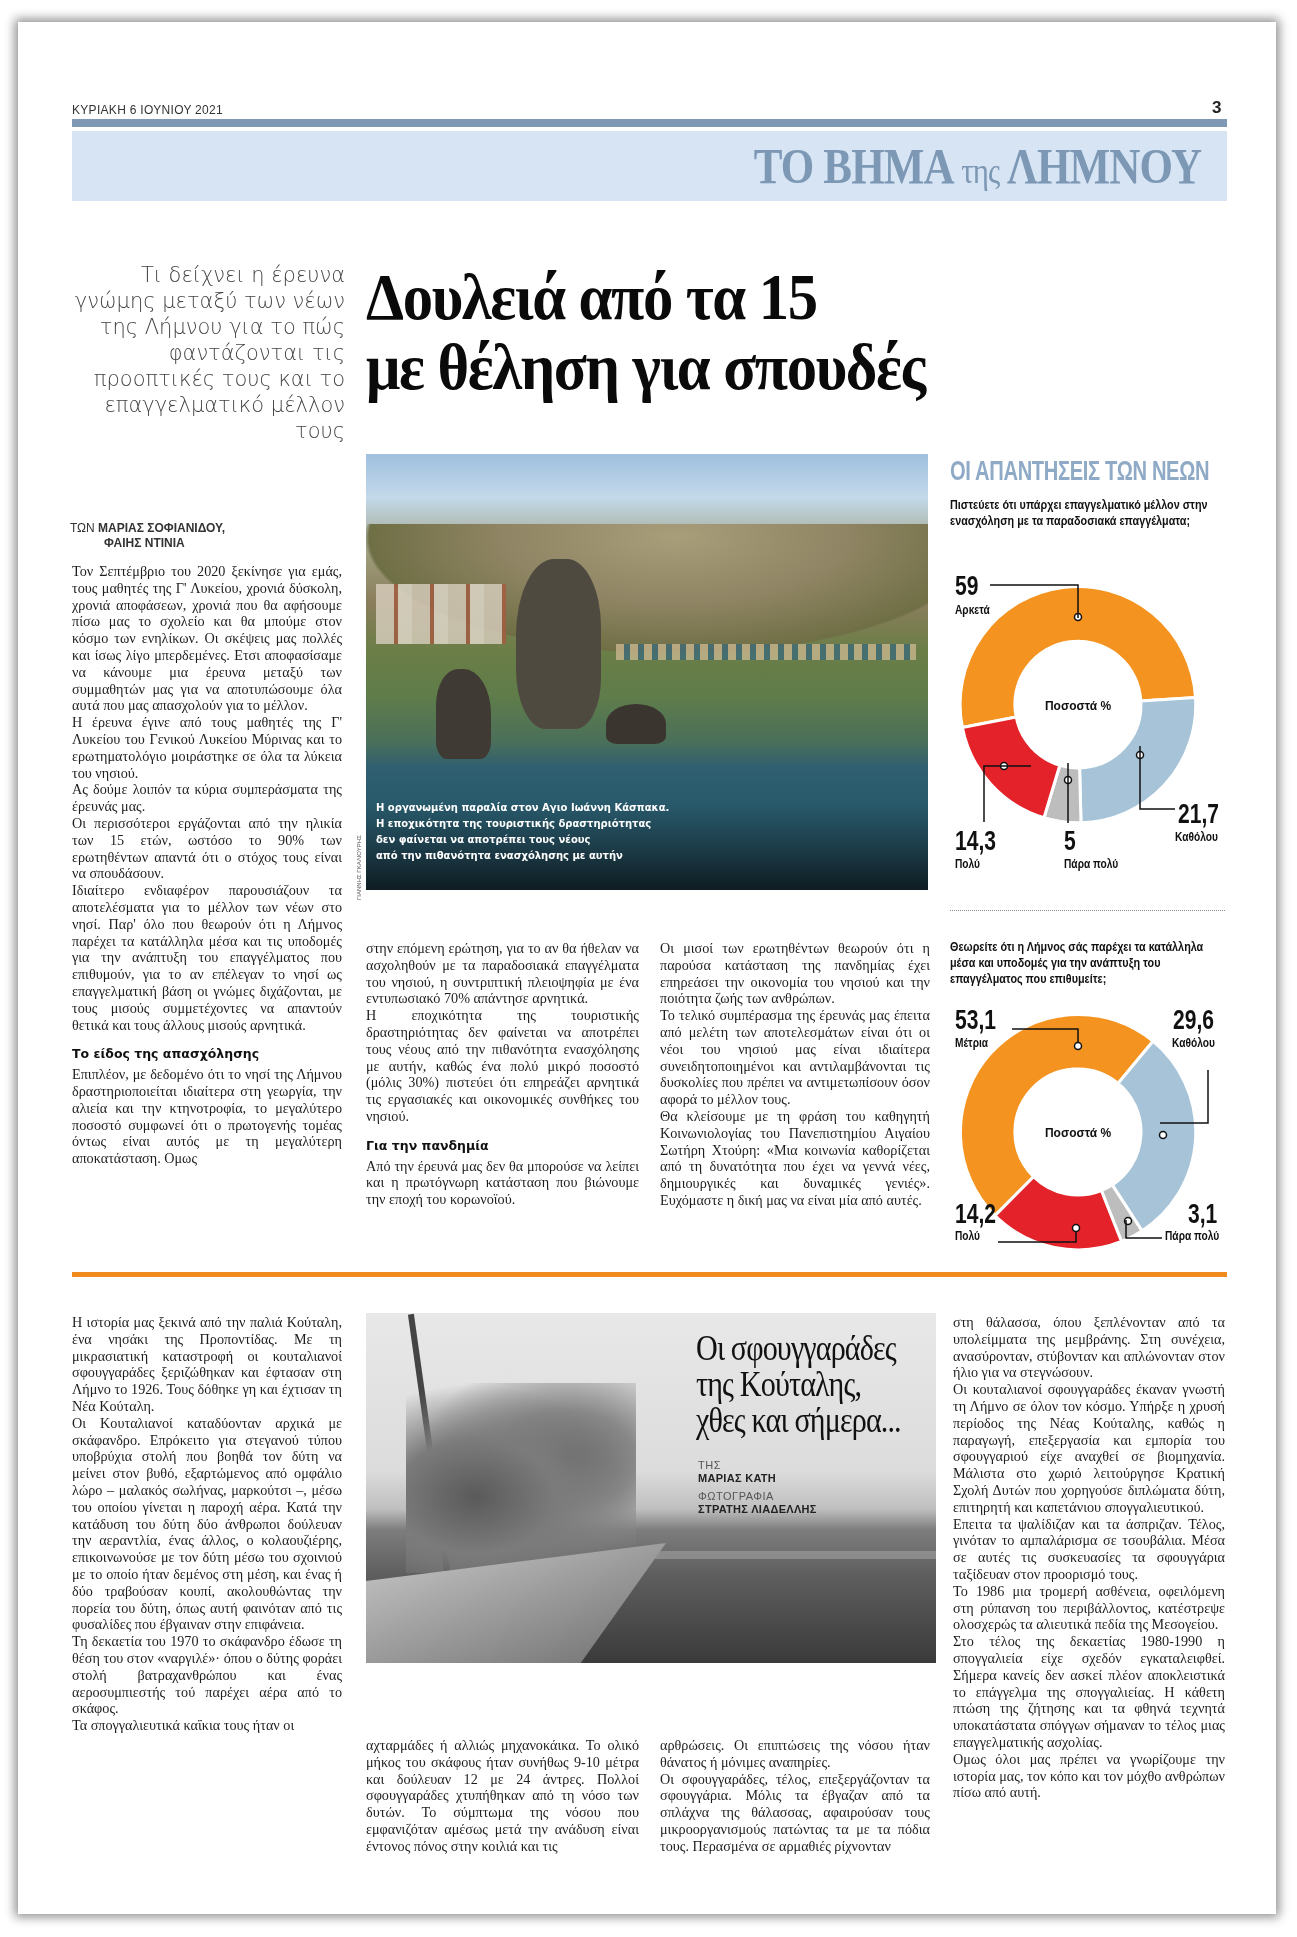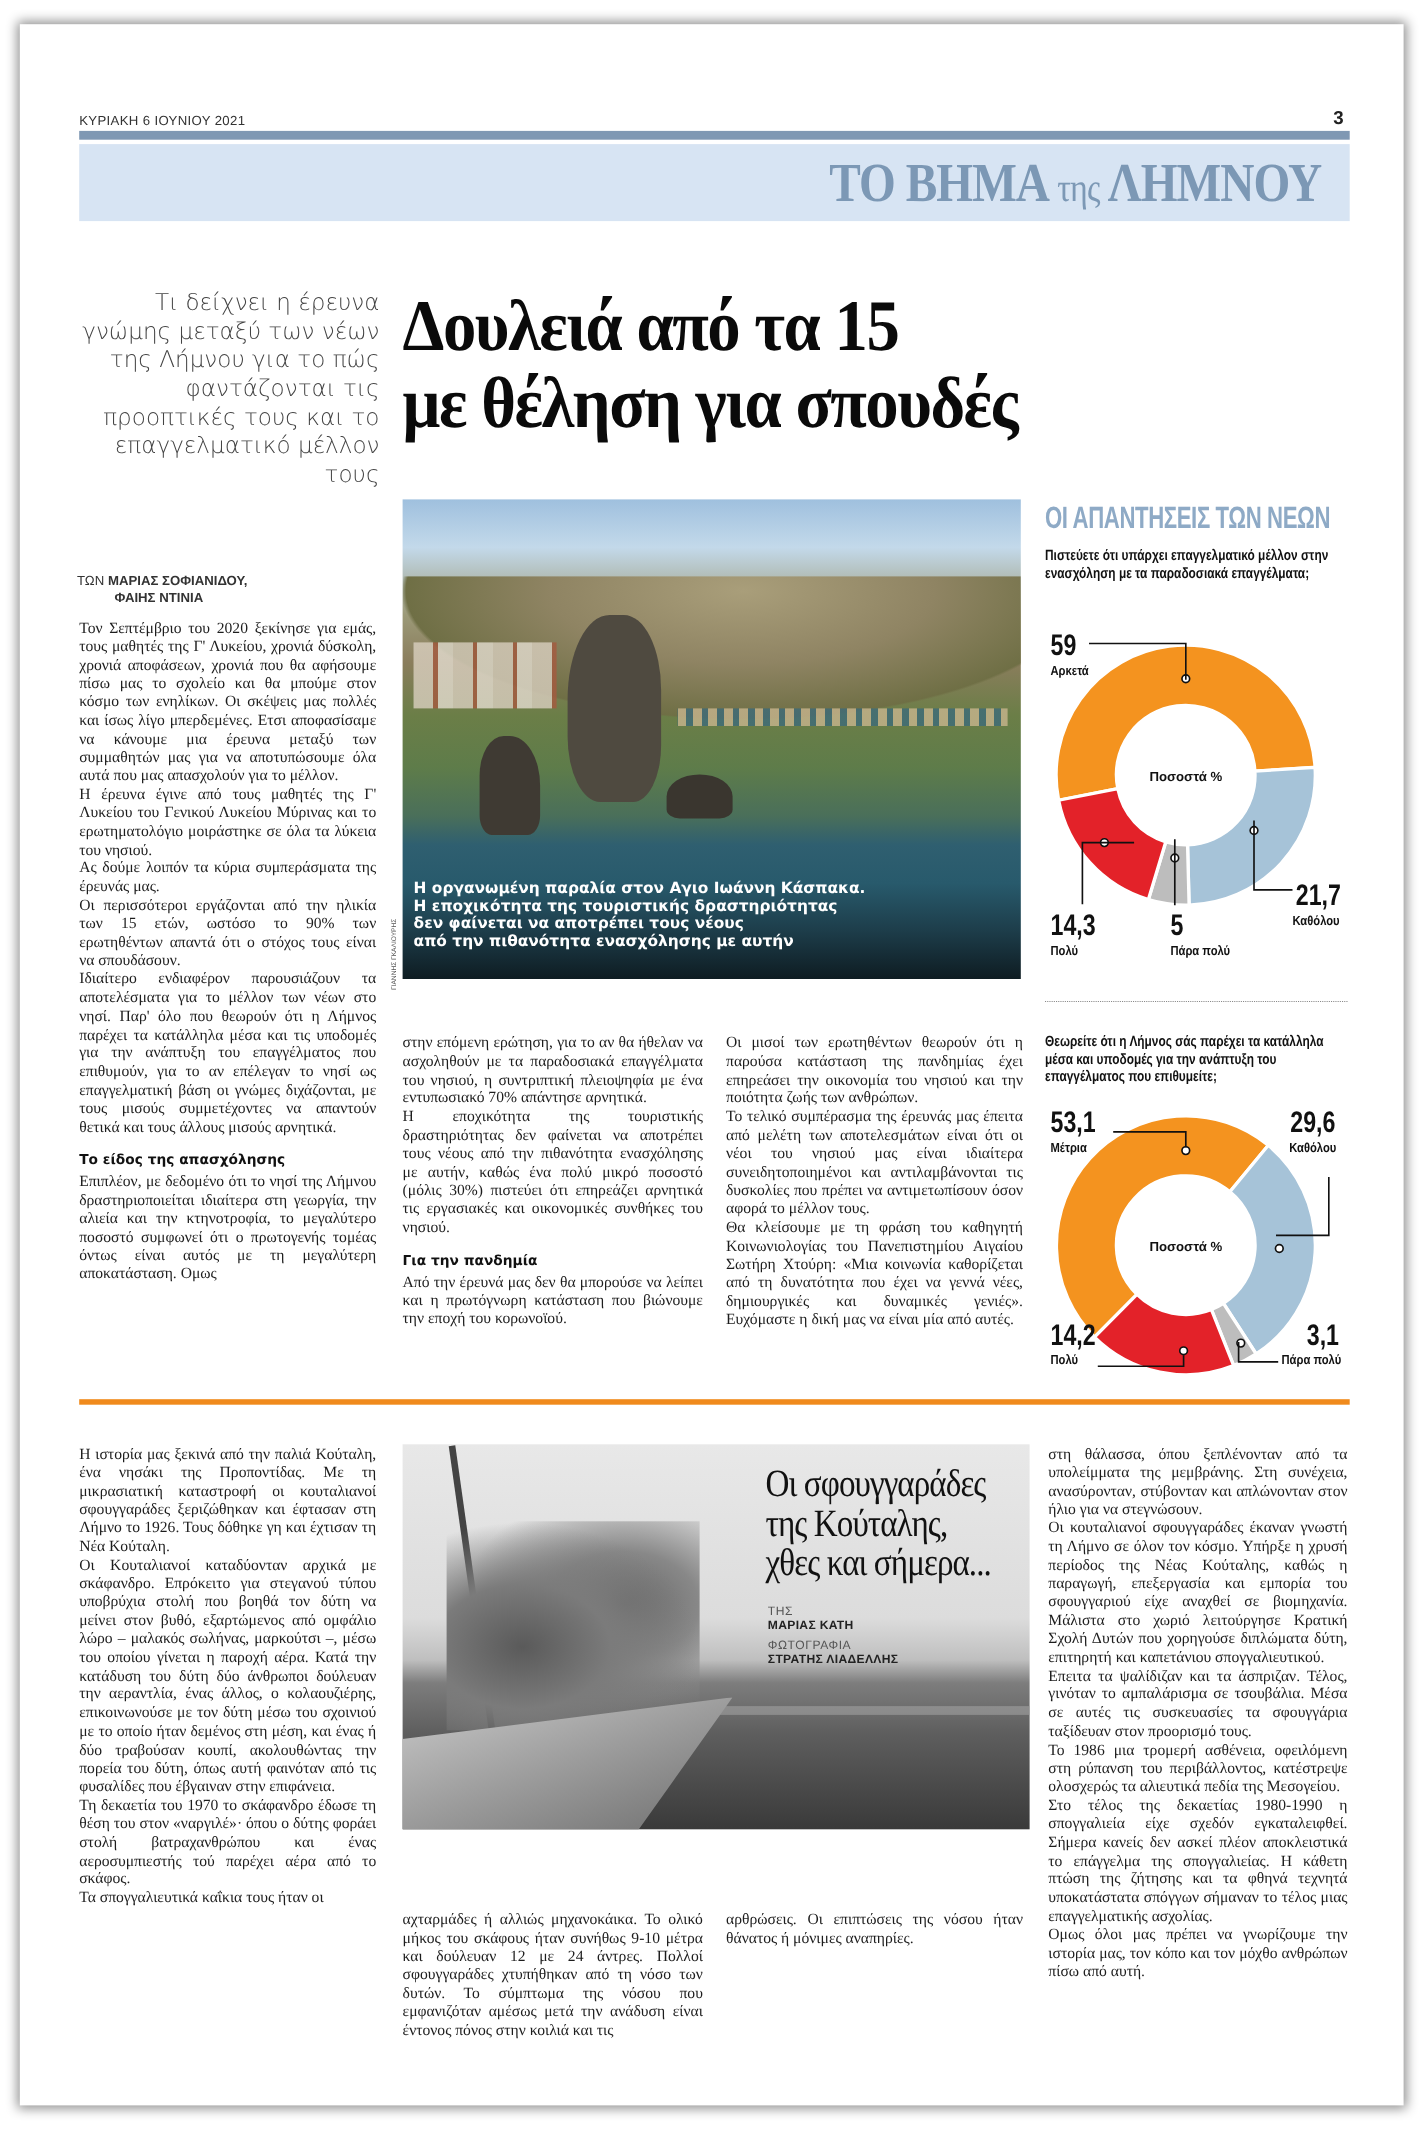--- a/index.html
+++ b/index.html
@@ -40,21 +40,21 @@
 
   
   .beach { left: 366px; top: 454px; width: 562px; height: 436px; overflow: hidden;
     background: linear-gradient(180deg, #9fc0de 0%, #c3d9ea 10%, #9c9a78 24%, #8a7d5c 34%, #6b7e47 45%, #5e7c4a 56%, #4a6f5a 66%, #2f5f70 72%, #285a6c 80%, #1d3d4a 90%, #0e1c22 100%); }
   .beach .hill { position: absolute; left: 0; top: 70px; width: 562px; height: 130px; background: radial-gradient(ellipse at 55% 10%, #a99e7a 0%, #8f8463 40%, #6f6f45 70%, rgba(0,0,0,0) 71%); }
   .beach .rock1 { position: absolute; left: 150px; top: 105px; width: 85px; height: 170px; background: #4f4a40; border-radius: 45% 40% 30% 35%; }
   .beach .rock2 { position: absolute; left: 70px; top: 215px; width: 55px; height: 90px; background: #3f3a33; border-radius: 40% 50% 20% 20%; }
   .beach .rock3 { position: absolute; left: 240px; top: 250px; width: 60px; height: 40px; background: #3a362f; border-radius: 50% 50% 20% 20%; }
   .beach .houses { position: absolute; left: 10px; top: 130px; width: 130px; height: 60px; background: repeating-linear-gradient(90deg, #d9cfbf 0 18px, #a55a3f 18px 22px, #e4ddd0 22px 36px); opacity: 0.8; }
   .beach .umbrellas { position: absolute; left: 250px; top: 190px; width: 300px; height: 16px; background: repeating-linear-gradient(90deg, #c8b58e 0 8px, #3d6b7a 8px 14px); opacity: 0.8; }
-  .beach-caption { position: absolute; left: 10px; bottom: 26px; font-family: "DejaVu Sans", sans-serif; font-weight: bold; font-size: 14px; line-height: 16px; color: #fff; }
+  .beach-caption { position: absolute; left: 10px; bottom: 26px; font-family: "DejaVu Sans", sans-serif; font-weight: bold; font-size: 10px; line-height: 16px; color: #fff; }
   .credit1 { left: 356px; top: 820px; width: 10px; height: 80px; }
   .credit1 span { position: absolute; left: 0; top: 0; width: 80px; transform: rotate(-90deg) translate(-80px, 0); transform-origin: left top; font-family: "Liberation Sans", sans-serif; font-size: 6px; color: #555; white-space: nowrap; }
 
   
   .info-title { left: 950px; top: 455px; font-family: "Liberation Sans", sans-serif; font-weight: bold; font-size: 28px; color: #8eaac6; letter-spacing: -0.5px; transform: scaleX(0.72); transform-origin: left top; white-space: nowrap; }
   .q { font-family: "Liberation Sans", sans-serif; font-weight: bold; font-size: 13.5px; line-height: 16px; color: #111; transform: scaleX(0.8); transform-origin: left top; width: 340px; }
   .q1 { left: 950px; top: 497px; }
   .q2 { left: 950px; top: 939px; }
   .donut { width: 240px; height: 240px; }
   .donut1 { left: 958px; top: 585px; }
@@ -234,20 +234,21 @@
     <div class="lab">ΦΩΤΟΓΡΑΦΙΑ</div>
     <div class="nm">ΣΤΡΑΤΗΣ ΛΙΑΔΕΛΛΗΣ</div>
   </div>
 </div>
 
 <div class="abs col bcol2">
   <p>αχταρμάδες ή αλλιώς μηχανοκάικα. Το ολικό μήκος του σκάφους ήταν συνήθως 9-10 μέτρα και δούλευαν 12 με 24 άντρες. Πολλοί σφουγγαράδες χτυπήθηκαν από τη νόσο των δυτών. Το σύμπτωμα της νόσου που εμφανιζόταν αμέσως μετά την ανάδυση είναι έντονος πόνος στην κοιλιά και τις</p>
 </div>
 <div class="abs col bcol3">
   <p>αρθρώσεις. Οι επιπτώσεις της νόσου ήταν θάνατος ή μόνιμες αναπηρίες.</p>
+  <p>Οι σφουγγαράδες, τέλος, επεξεργάζονταν τα σφουγγάρια. Μόλις τα έβγαζαν από τα σπλάχνα της θάλασσας, αφαιρούσαν τους μικροοργανισμούς πατώντας τα με τα πόδια τους. Περασμένα σε αρμαθιές ρίχνονταν</p>
 </div>
 <div class="abs col bcol4">
   <p>στη θάλασσα, όπου ξεπλένονταν από τα υπολείμματα της μεμβράνης. Στη συνέχεια, ανασύρονταν, στύβονταν και απλώνονταν στον ήλιο για να στεγνώσουν.</p>
   <p>Οι κουταλιανοί σφουγγαράδες έκαναν γνωστή τη Λήμνο σε όλον τον κόσμο. Υπήρξε η χρυσή περίοδος της Νέας Κούταλης, καθώς η παραγωγή, επεξεργασία και εμπορία του σφουγγαριού είχε αναχθεί σε βιομηχανία. Μάλιστα στο χωριό λειτούργησε Κρατική Σχολή Δυτών που χορηγούσε διπλώματα δύτη, επιτηρητή και καπετάνιου σπογγαλιευτικού.</p>
   <p>Επειτα τα ψαλίδιζαν και τα άσπριζαν. Τέλος, γινόταν το αμπαλάρισμα σε τσουβάλια. Μέσα σε αυτές τις συσκευασίες τα σφουγγάρια ταξίδευαν στον προορισμό τους.</p>
   <p>Το 1986 μια τρομερή ασθένεια, οφειλόμενη στη ρύπανση του περιβάλλοντος, κατέστρεψε ολοσχερώς τα αλιευτικά πεδία της Μεσογείου.</p>
   <p>Στο τέλος της δεκαετίας 1980-1990 η σπογγαλιεία είχε σχεδόν εγκαταλειφθεί. Σήμερα κανείς δεν ασκεί πλέον αποκλειστικά το επάγγελμα της σπογγαλιείας. Η κάθετη πτώση της ζήτησης και τα φθηνά τεχνητά υποκατάστατα σπόγγων σήμαναν το τέλος μιας επαγγελματικής ασχολίας.</p>
   <p>Ομως όλοι μας πρέπει να γνωρίζουμε την ιστορία μας, τον κόπο και τον μόχθο ανθρώπων πίσω από αυτή.</p>
 </div>
 

